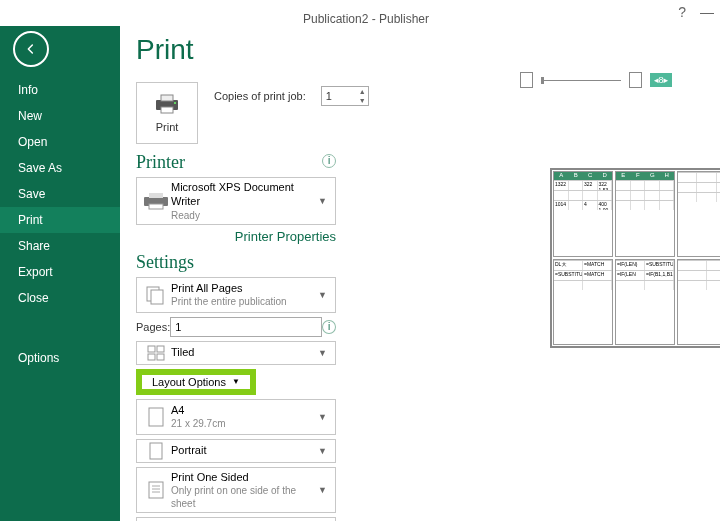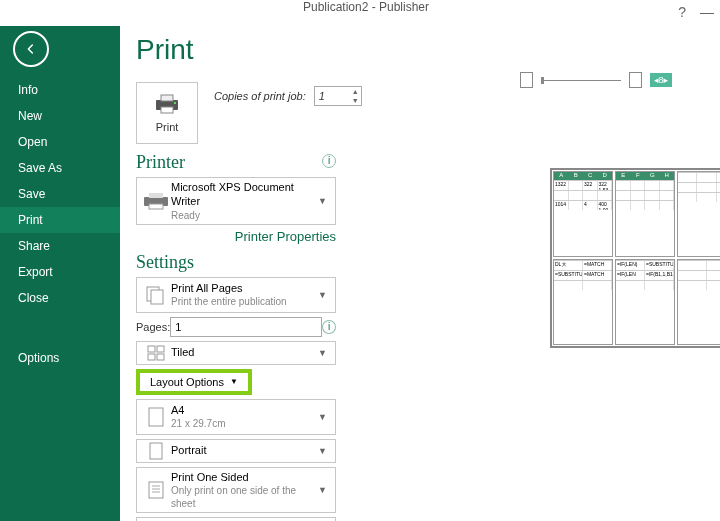--- a/index.html
+++ b/index.html
@@ -1,47 +1,47 @@
 <!DOCTYPE html>
 <html><head>
 <meta charset="utf-8">
 <style>
 * { margin: 0; padding: 0; box-sizing: border-box; font-family: "Segoe UI", Arial, sans-serif; }
 body { width: 720px; height: 521px; overflow: hidden; background: #fff; position: relative; }
-.titlebar { height: 26px; background: #fff; display: flex; align-items: flex-start; justify-content: center; font-size: 12px; color: #555; position: relative; padding-left: 12px; }
+.titlebar { height: 26px; background: #fff; display: flex; align-items: flex-end; justify-content: center; font-size: 12px; color: #555; position: relative; padding-left: 12px; }
 .titlebar .winctl { position: absolute; right: 6px; top: 4px; display: flex; gap: 14px; font-size: 14px; color: #666; }
 .clock { position: absolute; left: 0; top: 0; font-family: monospace; font-size: 12px; font-weight: 700; color: #f60; padding: 2px 2px 0; line-height: 1; }
 .clock .line2 { font-size: 11px; }
 .main { display: flex; height: 495px; }
 .sidebar { width: 120px; background: #0d6c4c; color: #fff; display: flex; flex-direction: column; padding-top: 2px; }
 .sidebar .back { width: 36px; height: 36px; border: 2px solid #fff; border-radius: 50%; margin: 3px 0 10px 13px; display: flex; align-items: center; justify-content: center; }
 .sidebar .back svg { width: 16px; height: 16px; }
 .sidebar .gap { height: 34px; }
 .sidebar .item { padding: 6px 0 6px 18px; font-size: 12px; cursor: pointer; }
 .sidebar .item.active { background: #13805c; }
 .content { flex: 1; padding: 2px 16px 0; position: relative; }
 h1.pg { font-size: 28px; font-weight: 300; color: #0d6c4c; margin: 6px 0 16px; }
 .section-title { font-size: 18px; font-weight: 300; color: #0d6c4c; margin: 8px 0 4px; font-family: Liberation Serif, serif; }
 .print-row { display: flex; align-items: flex-start; gap: 16px; }
 .print-btn { width: 62px; height: 62px; border: 1px solid #c7c7c7; display: flex; flex-direction: column; align-items: center; justify-content: center; gap: 6px; font-size: 11px; color: #333; }
-.copies-row { display: flex; align-items: center; gap: 8px; font-size: 11px; color: #333; margin-top: 4px; font-style: italic; }
+.copies-row { display: flex; align-items: center; gap: 15px; font-size: 11px; color: #333; margin-top: 4px; }
 .spin { width: 48px; height: 20px; border: 1px solid #aaa; background: #fff; display: flex; align-items: center; padding: 0 4px; font-size: 11px; position: relative; }
 .spin .arrows { position: absolute; right: 2px; top: 0; display: flex; flex-direction: column; font-size: 7px; line-height: 9px; color: #666; }
 .info-i { width: 14px; height: 14px; border: 1px solid #8fbca9; border-radius: 50%; color: #0d6c4c; font-size: 10px; display: flex; align-items: center; justify-content: center; }
 .dd { width: 200px; min-height: 36px; border: 1px solid #c7c7c7; background: #fff; display: flex; align-items: center; padding: 2px 4px; font-size: 11px; position: relative; margin-bottom: 4px; }
 .dd .icon { width: 30px; display: flex; align-items: center; justify-content: center; flex-shrink: 0; }
 .dd .txt { flex: 1; line-height: 1.3; }
 .dd .txt .sub { color: #888; font-size: 10px; }
 .dd .caret { color: #666; font-size: 9px; padding: 0 4px; }
 .dd.slim { min-height: 24px; }
 .link { color: #0d6c4c; font-size: 13px; text-align: right; width: 200px; margin: 2px 0 4px; cursor: pointer; }
 .row-inline { display: flex; align-items: center; margin-bottom: 4px; }
 .row-inline label { font-size: 11px; color: #333; }
 .pgin { flex: 1; height: 20px; border: 1px solid #aaa; font-size: 11px; padding: 0 4px; }
-.layout-btn { height: 26px; border: 4px solid #84cc16; background: #fff; font-size: 11px; padding: 0 10px; display: inline-flex; align-items: center; gap: 6px; margin-bottom: 4px; }
+.layout-btn { height: 26px; border: 6px solid #84cc16; background: #fff; font-size: 11px; padding: 0 10px; display: inline-flex; align-items: center; gap: 6px; margin-bottom: 4px; }
 .left-col { width: 200px; }
 .printer-head, .settings-head { display: flex; align-items: center; justify-content: space-between; width: 200px; }
 .preview-pane { position: absolute; left: 340px; top: 0; width: 370px; }
 .nav-row { display: flex; align-items: center; gap: 8px; margin: 46px 0 0 60px; }
 .nav-row .pg-ico { width: 13px; height: 16px; border: 1px solid #888; }
 .nav-row .track { width: 80px; height: 1px; background: #888; position: relative; }
 .nav-row .track .thumb { position: absolute; left: 0; top: -3px; width: 3px; height: 7px; background: #888; }
 .nav-row .indic { background: #4fb99a; color: #fff; font-size: 9px; padding: 2px 4px; }
 .sheets { display: flex; flex-wrap: wrap; width: 192px; gap: 2px; margin: 80px 0 0 90px; border: 2px solid #888; padding: 1px; }
 .sheet { width: 60px; height: 86px; border: 1px solid #999; background: #fff; font-size: 4px; overflow: hidden; }

